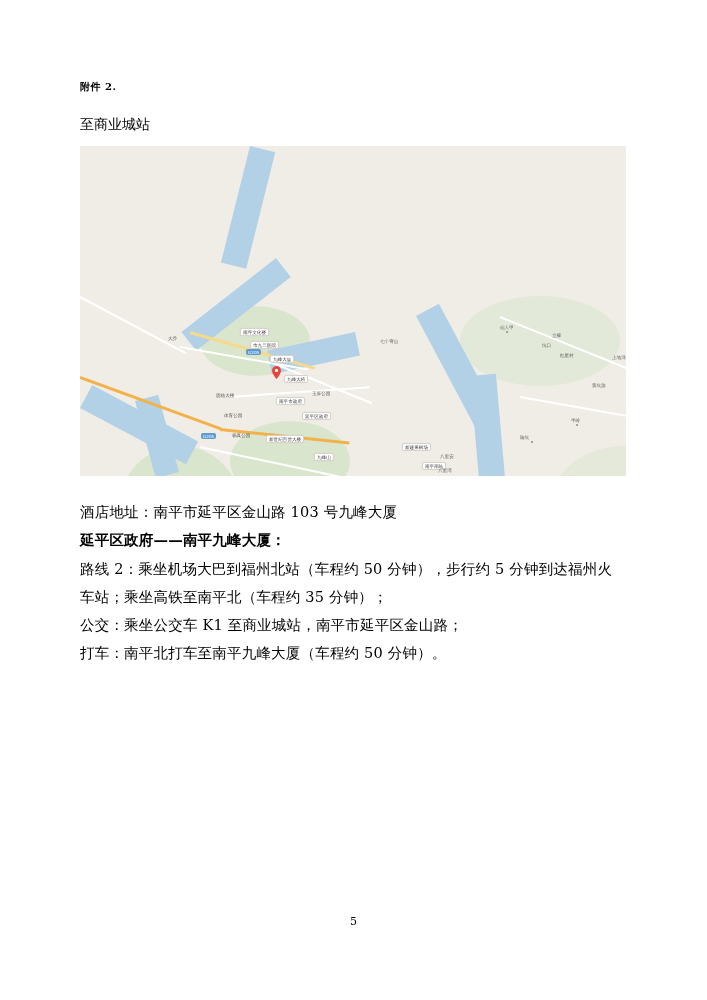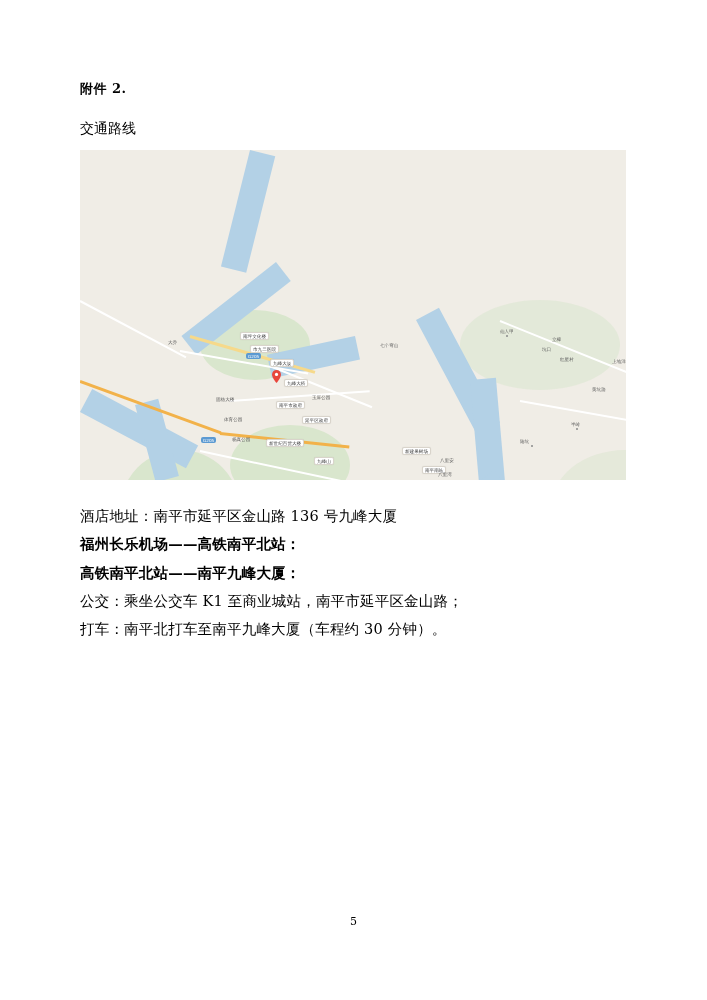--- a/index.html
+++ b/index.html
@@ -23,21 +23,21 @@
   }
   .content {
     position: absolute;
     left: 80px;
     top: 80px;
     width: 546px;
   }
   .attachment-title {
     font-family: "DejaVu Serif", serif;
     font-weight: bold;
-    font-size: 13px;
+    font-size: 10px;
     letter-spacing: 0.5px;
     color: #000;
     margin: 0 0 22px 0;
   }
   .subtitle {
     font-family: "DejaVu Serif", serif;
     font-size: 14px;
     color: #000;
     margin: 0 0 12px 0;
   }
@@ -144,21 +144,21 @@
   }
 </style>
 </head>
 <body>
 
 <div class="page">
 
   <div class="content">
 
     <h1 class="attachment-title">附件 2.</h1>
-    <div class="subtitle">交通路线</div>
+    <div class="subtitle">至商业城站</div>
 
     <div class="map">
       <div class="map-bg"></div>
 
       <div class="land-green" style="left:120px;top:160px;width:110px;height:70px;"></div>
       <div class="land-green" style="left:150px;top:275px;width:120px;height:80px;"></div>
       <div class="land-green" style="left:40px;top:300px;width:120px;height:120px;"></div>
       <div class="land-green" style="left:380px;top:150px;width:160px;height:90px;opacity:.55;"></div>
       <div class="land-green" style="left:470px;top:300px;width:150px;height:120px;opacity:.5;"></div>
 
@@ -226,22 +226,22 @@
 
       <div class="pin" style="left:192px;top:220px;">
         <svg viewBox="0 0 9 13" aria-hidden="true">
           <path d="M4.5 0C2 0 0 2 0 4.5C0 7.8 4.5 13 4.5 13S9 7.8 9 4.5C9 2 7 0 4.5 0Z" fill="#e8453c"></path>
           <circle cx="4.5" cy="4.4" r="1.6" fill="#ffffff"></circle>
         </svg>
       </div>
 
     </div>
 
-    <p class="para first">酒店地址：南平市延平区金山路 136 号九峰大厦</p>
-    <p class="para bold">福州长乐机场——高铁南平北站：</p>
-    <p class="para bold">高铁南平北站——南平九峰大厦：</p>
+    <p class="para first">酒店地址：南平市延平区金山路 103 号九峰大厦</p>
+    <p class="para bold">延平区政府——南平九峰大厦：</p>
+    <p class="para">路线 2：乘坐机场大巴到福州北站（车程约 50 分钟），步行约 5 分钟到达福州火车站；乘坐高铁至南平北（车程约 35 分钟）；</p>
     <p class="para">公交：乘坐公交车 K1 至商业城站，南平市延平区金山路；</p>
-    <p class="para">打车：南平北打车至南平九峰大厦（车程约 30 分钟）。</p>
+    <p class="para">打车：南平北打车至南平九峰大厦（车程约 50 分钟）。</p>
 
   </div>
 
   <div class="page-number">5</div>
 </div>
 
 </body></html>

